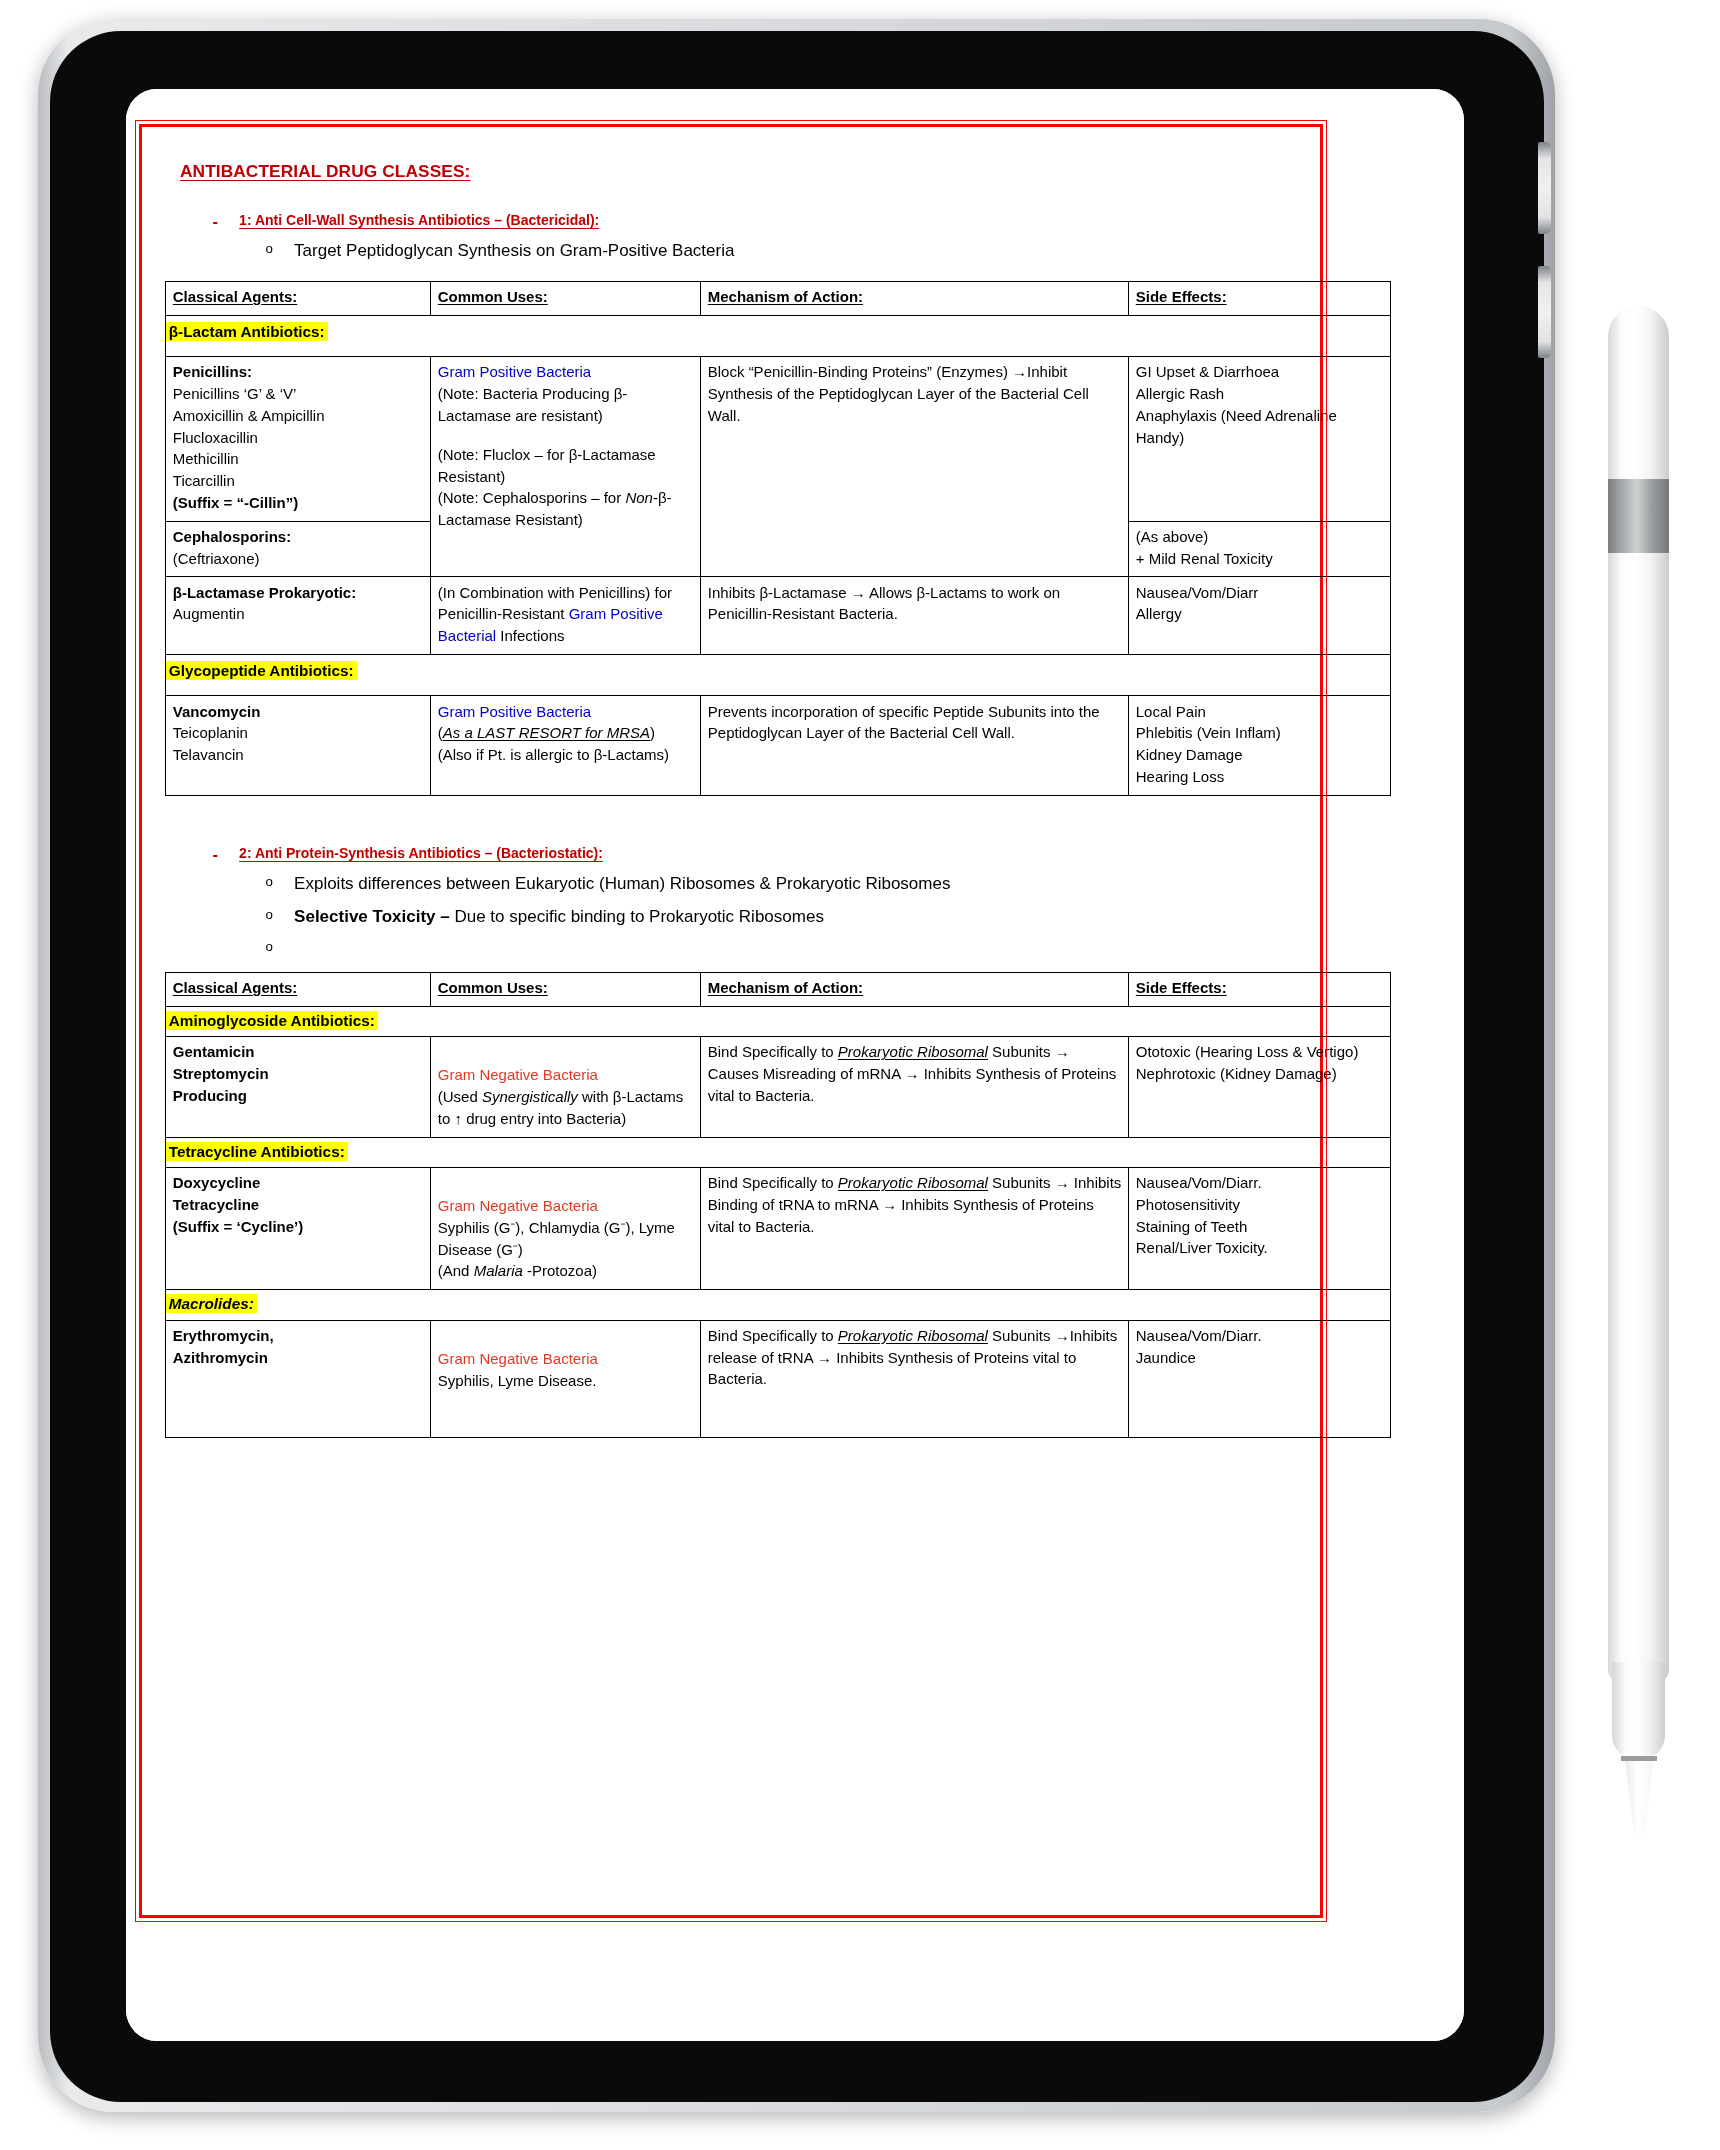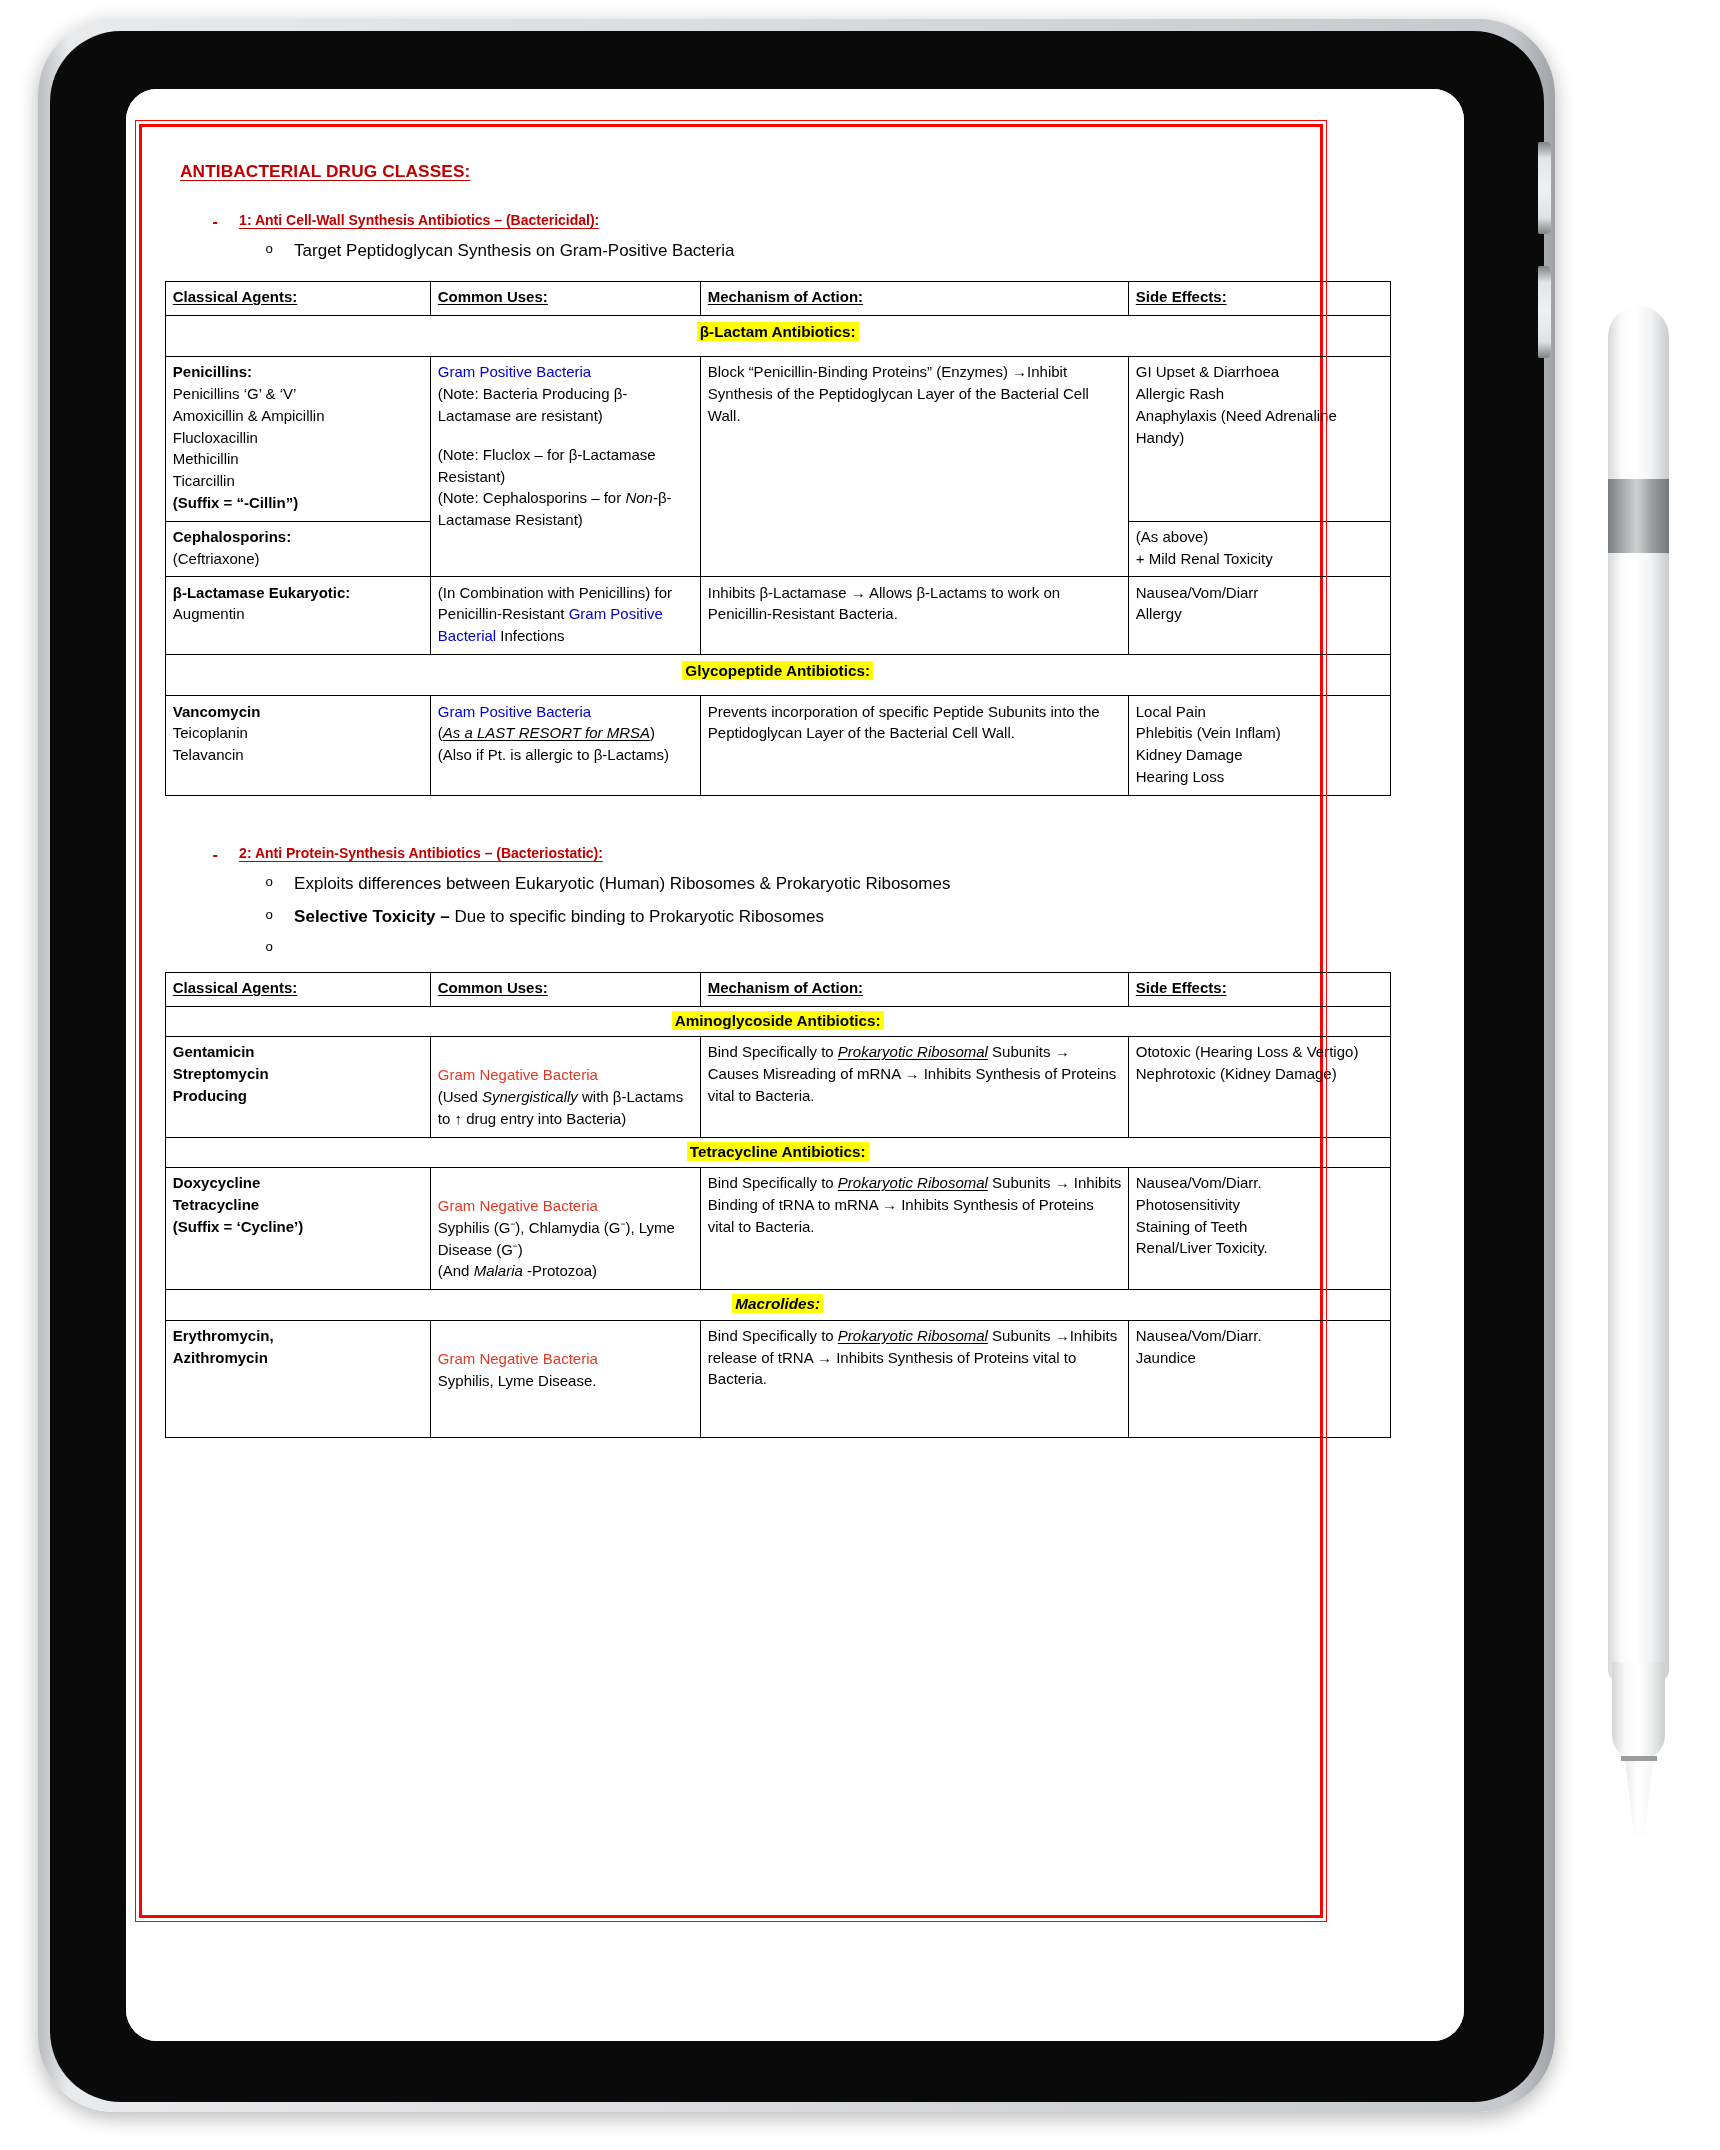--- a/index.html
+++ b/index.html
@@ -127,21 +127,21 @@
 
   td.col-head {
     font-weight: bold;
     padding-bottom: 3.1px;
     padding-top: 5.1px;
   }
   td.col-head span.u {
     text-decoration: underline; text-underline-offset: 2px;
   }
   tr.band-row td {
-    text-align:center;
+    text-align:left;
     padding: 5.1px 0 13.3px 0;
     border-top: 1px solid #000;
     border-bottom: 1px solid #000;
   }
   .band-label {
     background:#FFFF00; color:#000;
     font-weight:bold; font-size:15.3px;
     padding: 1px 3.1px;
   }
   .agent-name { font-weight: bold; }
@@ -241,21 +241,21 @@
                 <span class="cell-line">(Ceftriaxone)</span>
               </td>
               <td>
                 <span class="cell-line">(As above)</span>
                 <span class="cell-line">+ Mild Renal Toxicity</span>
               </td>
             </tr>
 
             <tr>
               <td>
-                <span class="cell-line agent-name">β-Lactamase Eukaryotic:</span>
+                <span class="cell-line agent-name">β-Lactamase Prokaryotic:</span>
                 <span class="cell-line">Augmentin</span>
               </td>
               <td>
                 <span>(In Combination with Penicillins) for Penicillin-Resistant </span><span class="blue">Gram Positive Bacterial</span><span> Infections</span>
               </td>
               <td>
                 <span>Inhibits β-Lactamase → Allows β-Lactams to work on Penicillin-Resistant Bacteria.</span>
               </td>
               <td>
                 <span class="cell-line">Nausea/Vom/Diarr</span>

